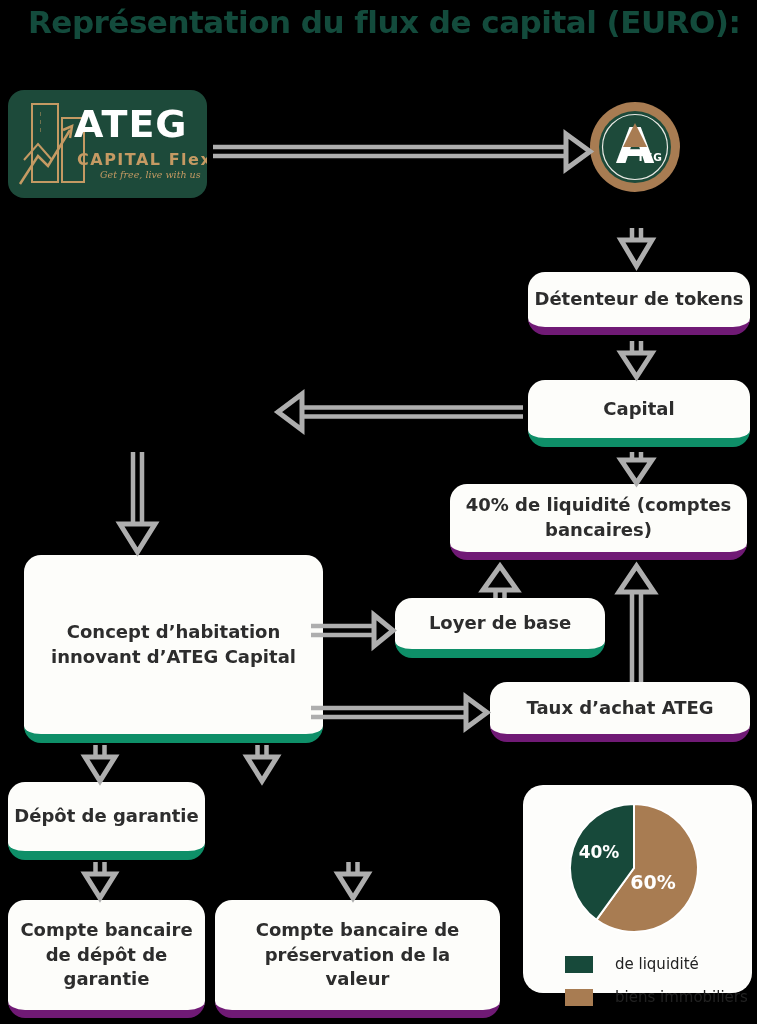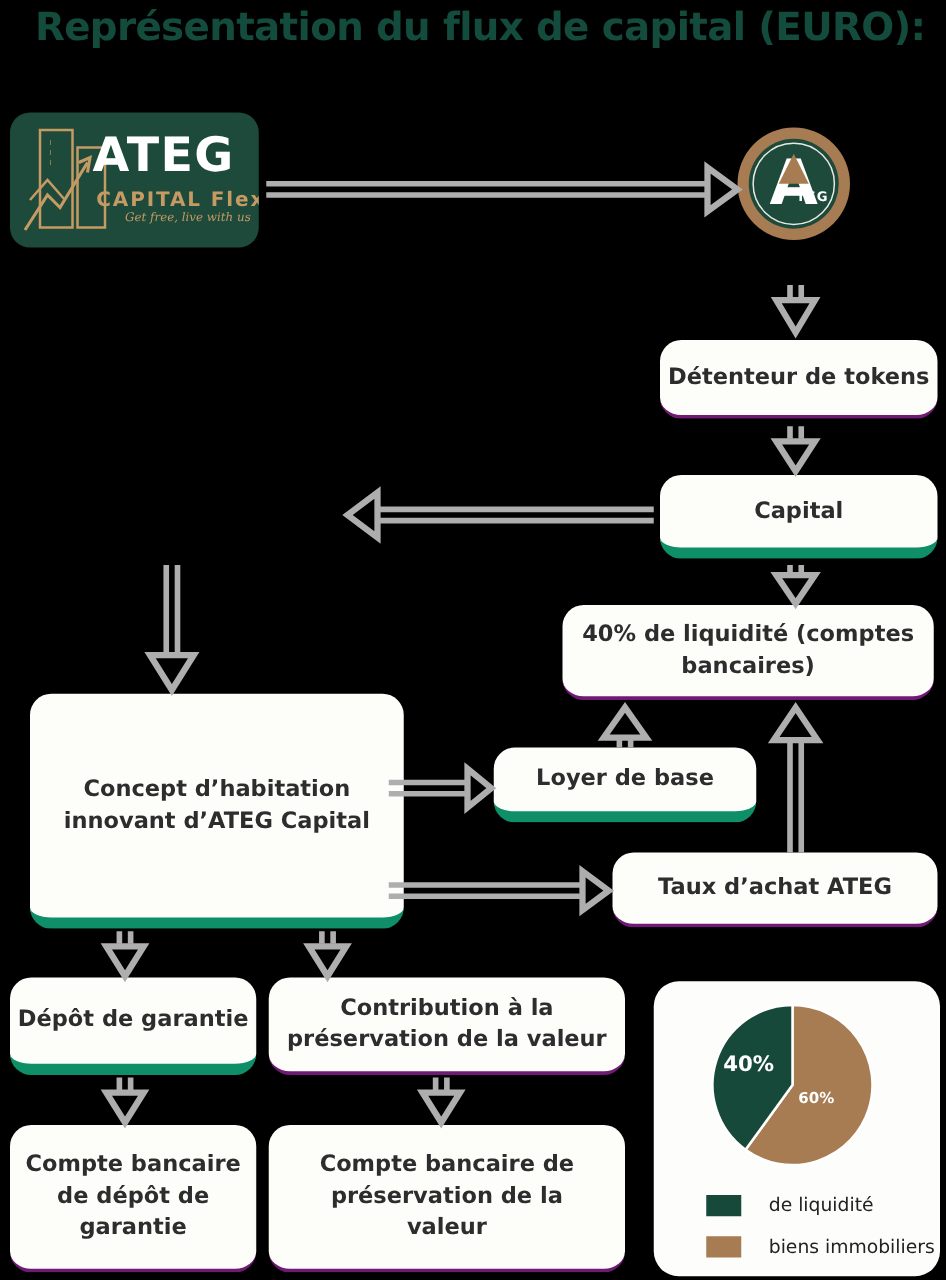--- a/index.html
+++ b/index.html
@@ -7,32 +7,32 @@
        font-family:"DejaVu Sans","Liberation Sans",sans-serif;}
   .stage{position:absolute;left:0;top:0;width:757px;height:1024px;}
   .page-title{position:absolute;left:28px;top:4px;width:720px;margin:0;
        font-size:31px;font-weight:bold;letter-spacing:-0.5px;color:#134b3c;}
   .node{position:absolute;background:#fdfdfa;border-radius:17px;
        display:flex;align-items:center;justify-content:center;text-align:center;
        color:#2d2d2d;font-weight:bold;font-size:18px;line-height:1.38;
        box-sizing:border-box;padding:4px 6px;white-space:pre-line;
        box-shadow:0 4px 10px rgba(0,0,0,0.55);}
   .node.green{border-bottom:9px solid #0e8f68;}
-  .node.tan{border-bottom:3px solid #701a75;}
+  .node.tan{border-bottom:8px solid #701a75;}
   .arrows{position:absolute;left:0;top:0;pointer-events:none;}
   .logo-card{position:absolute;left:8px;top:90px;width:199px;height:108px;
        background:#1d4a3a;border-radius:16px;overflow:hidden;}
   .logo-name{position:absolute;left:66px;top:12px;color:#fff;
        font-size:38px;font-weight:bold;letter-spacing:1px;}
   .logo-subtitle{position:absolute;left:69px;top:60px;color:#c59a63;
        font-size:16px;font-weight:bold;letter-spacing:1.5px;white-space:nowrap;}
   .logo-tagline{position:absolute;left:92px;top:79px;color:#c59a63;
        font-size:9.5px;font-style:italic;font-family:"DejaVu Serif","Liberation Serif",serif;
        white-space:nowrap;}
-  .pie-card{position:absolute;left:523px;top:785px;width:229px;height:236px;
+  .pie-card{position:absolute;left:523px;top:785px;width:229px;height:208px;
        background:#fdfdfb;border-radius:20px;box-shadow:0 4px 10px rgba(0,0,0,0.55);}
   .pie-label{position:absolute;color:#fff;font-weight:bold;text-align:center;width:56px;}
   .legend-item{position:absolute;display:flex;align-items:center;gap:22px;}
   .legend-swatch{width:28px;height:17px;display:inline-block;}
   .legend-text{font-size:15px;color:#222;}
 </style>
 </head>
 <body>
 
 <div class="stage">
@@ -66,22 +66,20 @@
 
   <div class="node tan" style="left:528px;top:272px;width:222px;height:63px;">Détenteur de tokens</div>
   <div class="node green" style="left:528px;top:380px;width:222px;height:67px;">Capital</div>
   <div class="node tan" style="left:450px;top:484px;width:297px;height:76px;">40% de liquidité (comptes
 bancaires)</div>
   <div class="node green" style="left:24px;top:555px;width:299px;height:188px;">Concept d’habitation
 innovant d’ATEG Capital</div>
   <div class="node green" style="left:395px;top:598px;width:210px;height:60px;">Loyer de base</div>
   <div class="node tan" style="left:490px;top:682px;width:260px;height:60px;">Taux d’achat ATEG</div>
   <div class="node green" style="left:8px;top:782px;width:197px;height:78px;">Dépôt de garantie</div>
-  <div class="node tan" style="left:215px;top:782px;width:285px;height:78px;">Contribution à la
-préservation de la valeur</div>
   <div class="node tan" style="left:8px;top:900px;width:197px;height:118px;">Compte bancaire
 de dépôt de
 garantie</div>
   <div class="node tan" style="left:215px;top:900px;width:285px;height:118px;">Compte bancaire de
 préservation de la
 valeur</div>
 
   <svg class="arrows" width="757" height="1024" viewBox="0 0 757 1024">
     <g stroke="#aeaeae" fill="none">
       <g>
@@ -142,21 +140,21 @@
       </g>
     </g>
   </svg>
 
   <div class="pie-card">
     <svg width="136" height="136" viewBox="0 0 136 136" style="position:absolute;left:43px;top:15px;">
       <path d="M68 68 L68 4 A64 64 0 1 1 30.4 119.8 Z" fill="#a87c52" stroke="#ffffff" stroke-width="2" stroke-linejoin="round"></path>
       <path d="M68 68 L30.4 119.8 A64 64 0 0 1 68 4 Z" fill="#17493a" stroke="#ffffff" stroke-width="2" stroke-linejoin="round"></path>
     </svg>
     <span class="pie-label" style="left:48px;top:57px;font-size:17px;">40%</span>
-    <span class="pie-label" style="left:102px;top:86px;font-size:12px;">60%</span>
+    <span class="pie-label" style="left:102px;top:86px;font-size:19px;">60%</span>
     <div class="legend-item" style="left:42px;top:170px;">
       <span class="legend-swatch" style="background:#17493a;"></span>
       <span class="legend-text">de liquidité</span>
     </div>
     <div class="legend-item" style="left:42px;top:203px;">
       <span class="legend-swatch" style="background:#a87c52;"></span>
       <span class="legend-text">biens immobiliers</span>
     </div>
   </div>
 

